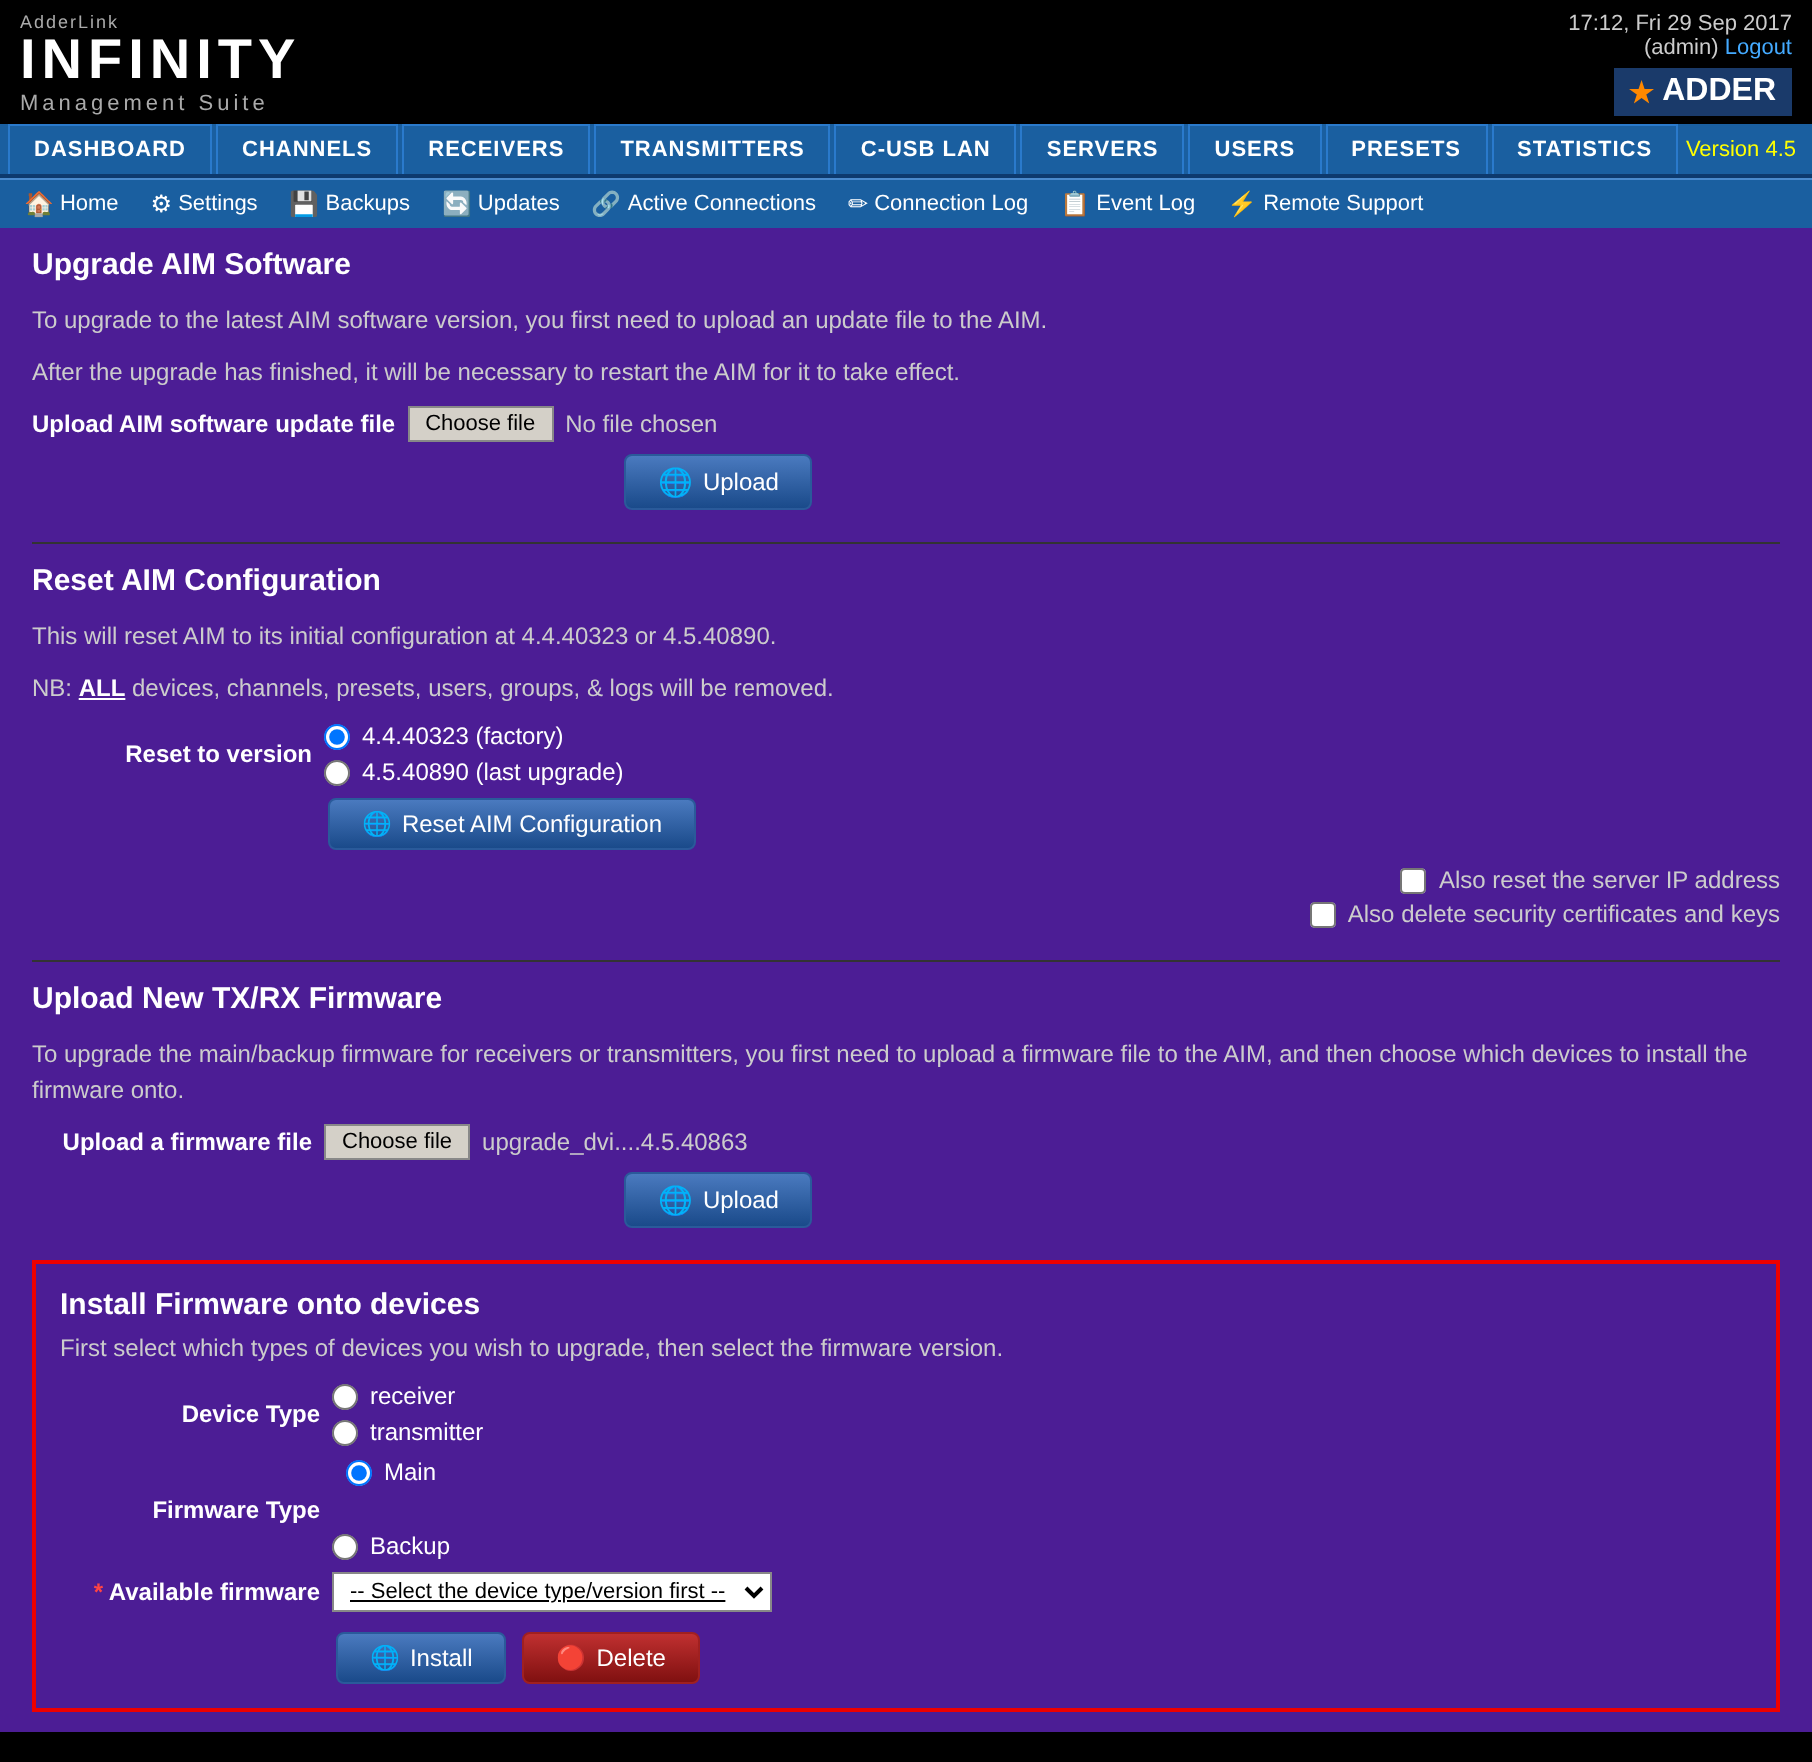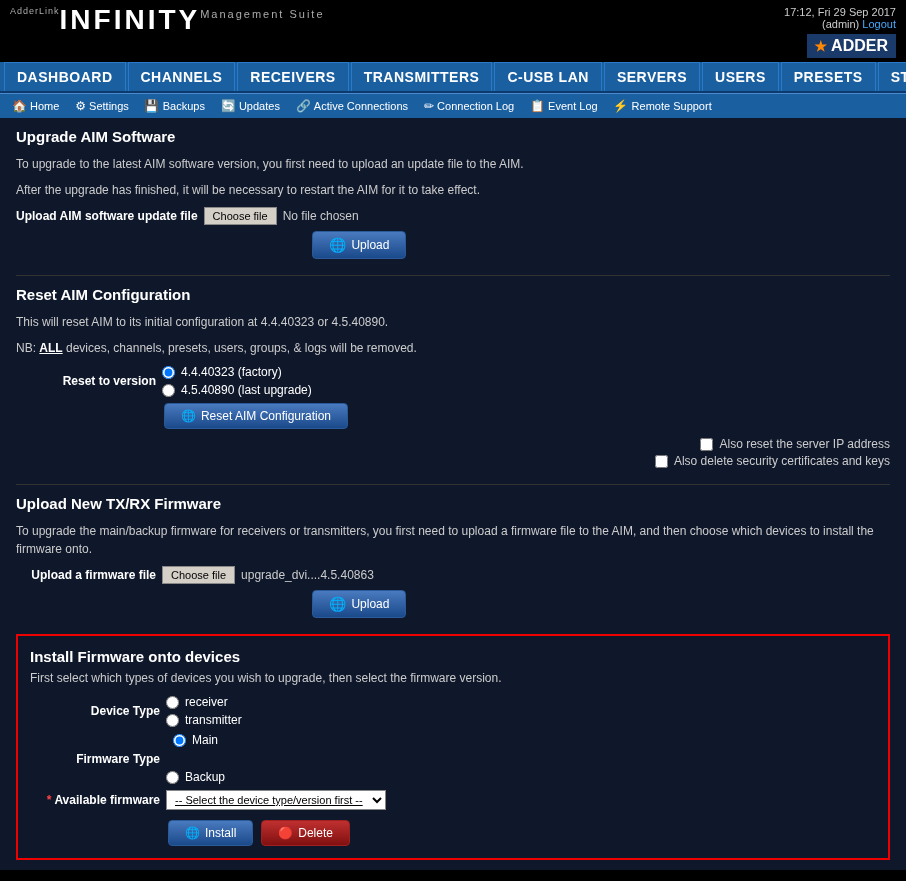--- a/index.html
+++ b/index.html
@@ -13,21 +13,21 @@
     }
 
     
     .header {
       background: #000;
       padding: 6px 10px 4px 10px;
       display: flex;
       justify-content: space-between;
       align-items: flex-start;
     }
-    .logo-area { display: flex; flex-direction: row; }
+    .logo-area { display: flex; flex-direction: column; }
     .adderlink-text { font-size: 9px; color: #aaa; letter-spacing: 1px; }
     .infinity-text { font-size: 28px; font-weight: bold; color: #fff; letter-spacing: 3px; line-height: 1; }
     .management-suite { font-size: 11px; color: #aaa; letter-spacing: 2px; margin-top: 2px; }
     .header-right { text-align: right; }
     .datetime { font-size: 11px; color: #ccc; }
     .admin-logout { font-size: 11px; color: #ccc; }
     .admin-logout a { color: #4af; text-decoration: none; }
     .adder-logo {
       display: flex; align-items: center; justify-content: flex-end; margin-top: 4px;
     }
@@ -46,21 +46,21 @@
     
     .nav-tabs-top {
       background: #1a5fa0;
       display: flex;
       align-items: center;
       padding: 0 4px;
       border-bottom: 2px solid #0d3a6e;
     }
     .nav-tab {
       padding: 6px 12px;
-      font-size: 14px;
+      font-size: 11px;
       font-weight: bold;
       color: #fff;
       cursor: pointer;
       border: 1px solid #2a7acc;
       border-bottom: none;
       margin-right: 2px;
       background: #1a5fa0;
       text-transform: uppercase;
       letter-spacing: 0.5px;
       white-space: nowrap;
@@ -84,21 +84,21 @@
       display: flex;
       align-items: center;
       gap: 3px;
       cursor: pointer;
       white-space: nowrap;
     }
     .nav-icon { font-size: 12px; }
 
     
     .main-content {
-      background: #0f172a;
+      background: #4c1d95;
       padding: 10px 16px;
       color: #fff;
     }
 
     
     .section { margin-bottom: 16px; }
     .section-title {
       font-size: 15px;
       font-weight: bold;
       color: #fff;

